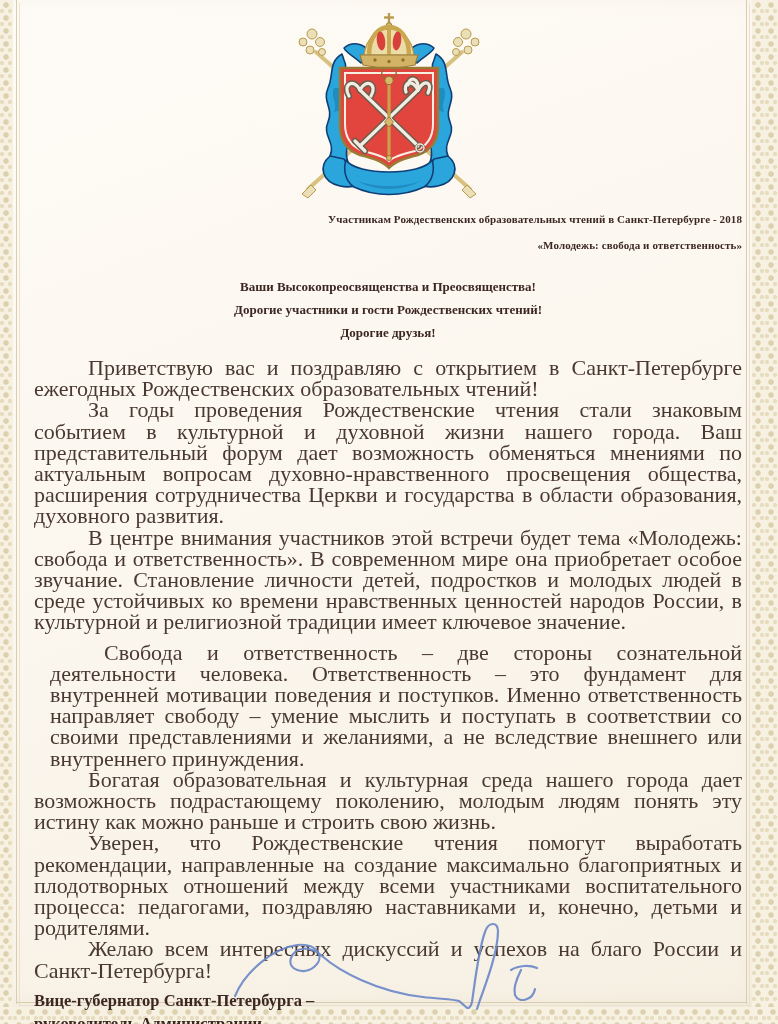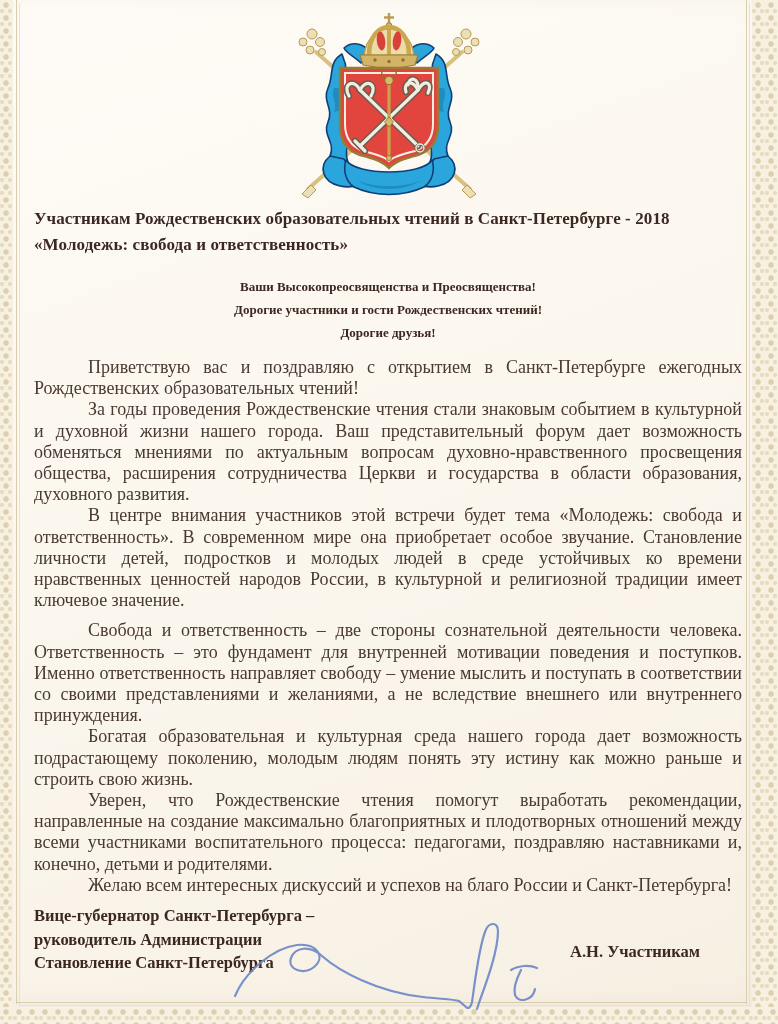--- a/index.html
+++ b/index.html
@@ -27,30 +27,30 @@
   .fl-left   { left:16px; top:0; bottom:20px; width:1px; }
   .fl-right  { left:746px; top:0; bottom:20px; width:1px; }
   .fl-bottom { left:16px; right:31px; top:1002px; height:1px; }
 
   
   .emblem { position:absolute; left:284px; top:10px; width:210px; height:190px; }
 
   
   .content { position:absolute; left:34px; top:0; width:708px; color:#483830; }
   .title {
-    margin-top:206px; text-align:left; font-weight:bold;
-    font-size:17px; line-height:26px; color:#3c2722; letter-spacing:0.1px;
+    margin-top:206px; text-align:right; font-weight:bold;
+    font-size:11px; line-height:26px; color:#3c2722; letter-spacing:0.1px;
   }
   .salutation {
     margin-top:17px; text-align:center; font-weight:bold;
     font-size:13px; line-height:23px; color:#3c2722;
   }
-  .body-text { margin-top:13px; font-size:18px; line-height:21.2px; text-align:justify; }
+  .body-text { margin-top:13px; font-size:22px; line-height:21.2px; text-align:justify; }
   .body-text p { margin:0; text-indent:54px; color:#4a3931; }
-  .body-text p.gap { margin-top:9px; }
+  .body-text p.gap { margin-top:9px;margin-left:16px; }
 
   .sign-row {
     position:relative; margin-top:8px; display:flex;
     justify-content:space-between; align-items:flex-end;
     font-weight:bold; font-size:16.5px; line-height:23.5px; color:#3c2722;
   }
   .sign-name { padding:0 42px 11px 0; white-space:nowrap; }
   .signature-svg { position:absolute; left:225px; top:912px; width:320px; height:105px; z-index:5; }
 </style>
 </head>

